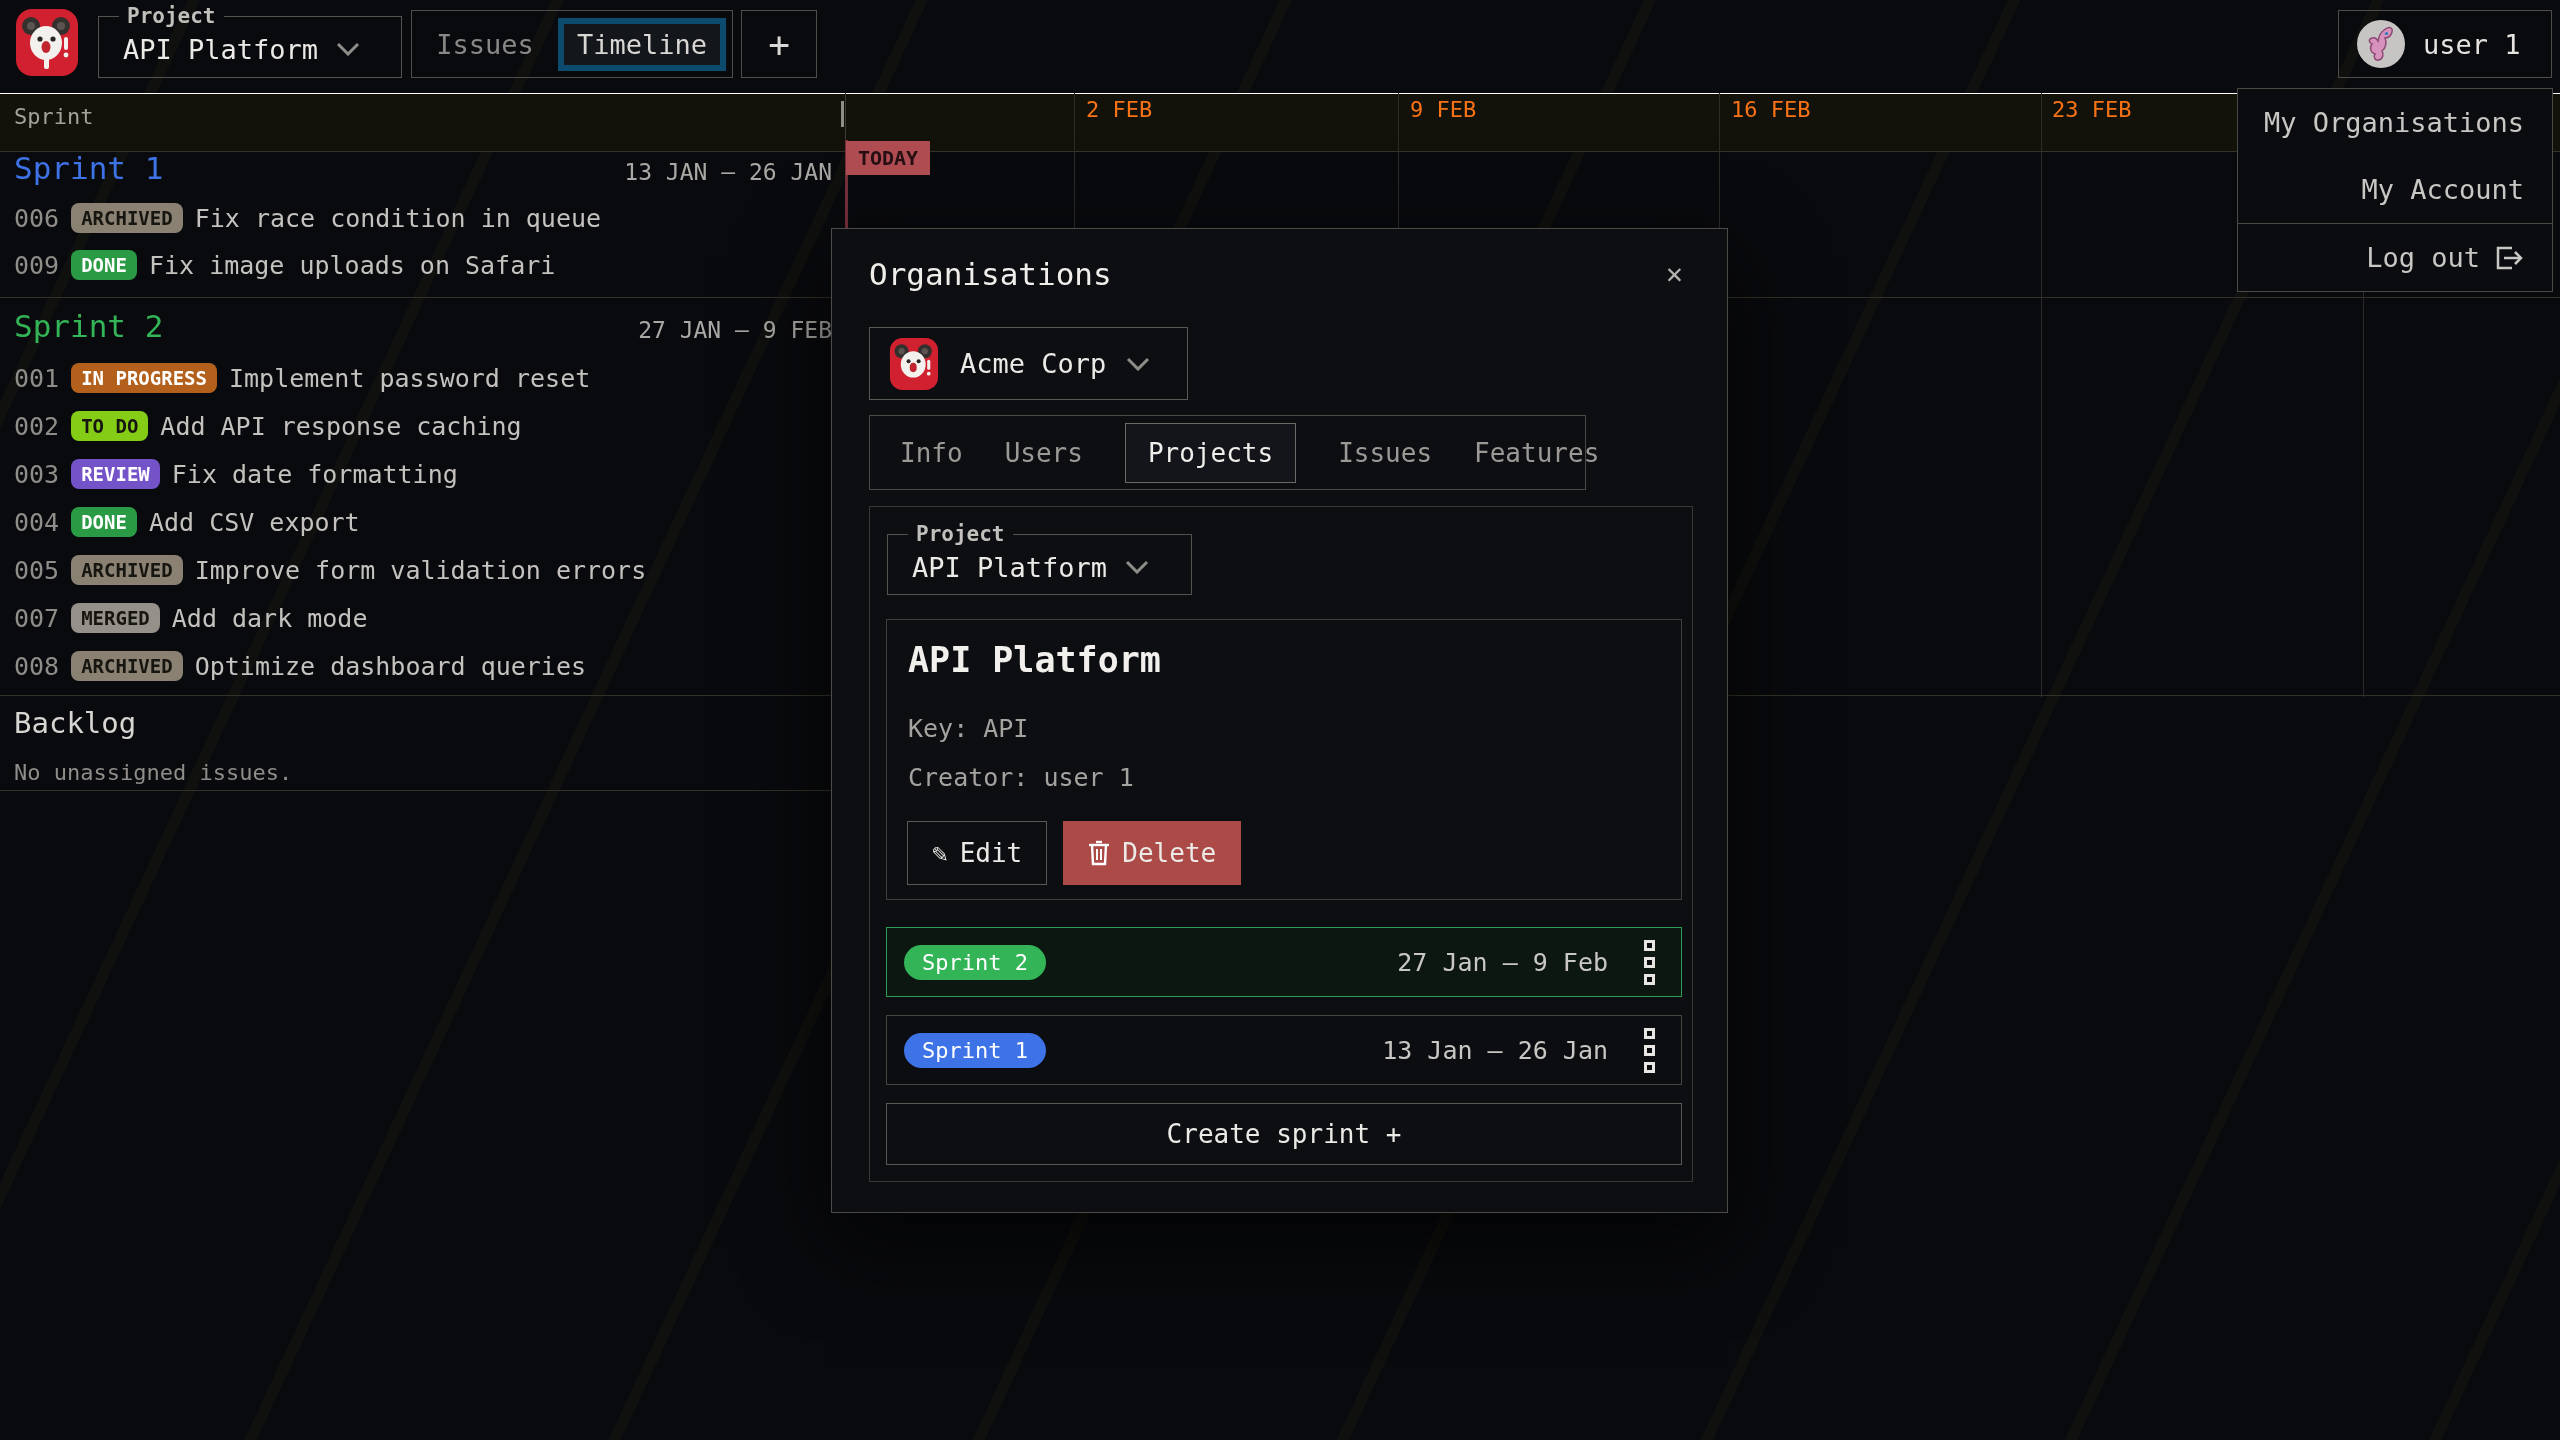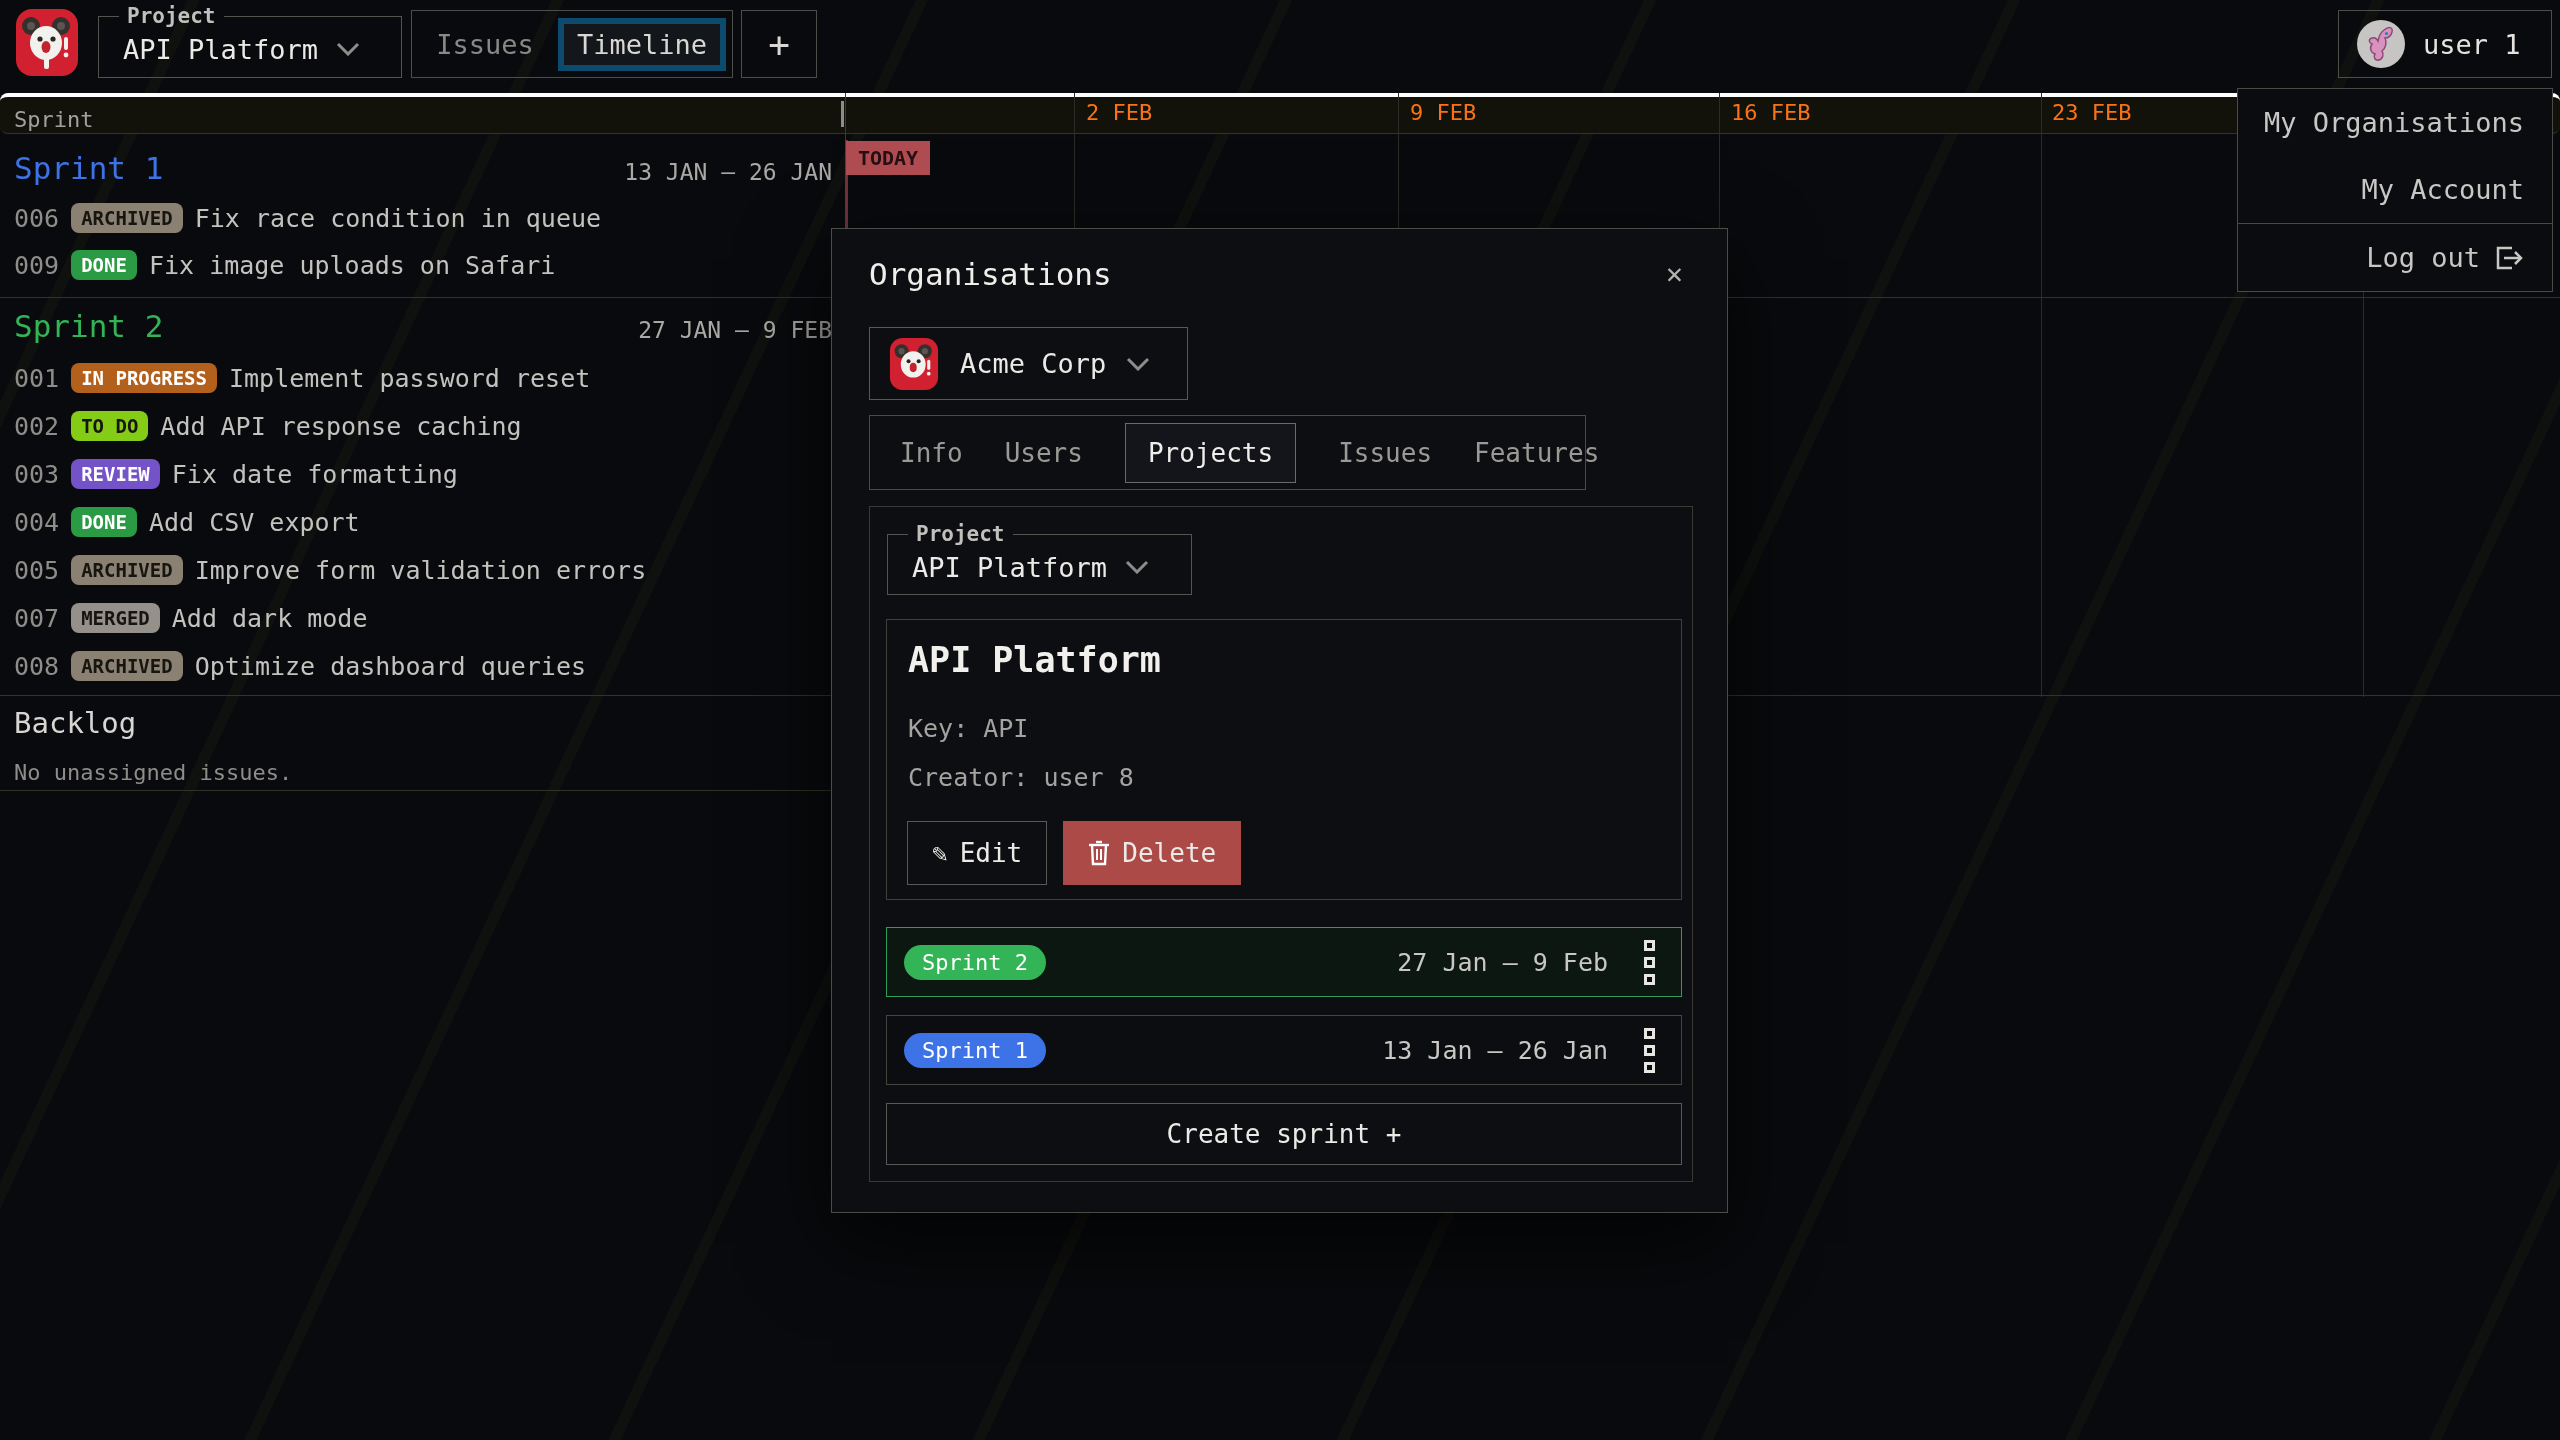--- a/index.html
+++ b/index.html
@@ -66,22 +66,22 @@
     border:1px solid #4b4946; background:#0a0c10;
     display:flex; flex-direction:column;
   }
   .menu-item {
     flex:1; display:flex; align-items:center; justify-content:flex-end;
     gap:14px; padding-right:28px; font-size:27px; color:#c9c7c3;
   }
   .menu-divider { height:1px; background:#4b4946; }
   
   .tl-header {
-    position:absolute; left:0; top:93px; width:2560px; height:41px; z-index:1;
-    background:#12120a; border-top:4px solid #ffffff; border-bottom:1px solid #34322a;border-radius:8px;
+    position:absolute; left:0; top:93px; width:2560px; height:59px; z-index:1;
+    background:#12120a; border-top:1px solid #ffffff; border-bottom:1px solid #34322a;
   }
   .tl-header .sprint-col-label {
     position:absolute; left:14px; top:10px; font-size:22px; color:#a3a19d;
   }
   .tl-date { position:absolute; top:3px; font-size:22px; color:#f97316; }
   .gridline { position:absolute; top:93px; width:1px; height:604px; background:#2c2b27; z-index:1; }
   .panel-border { position:absolute; left:845px; top:93px; width:1px; height:697px; background:#3a3934; z-index:1; }
   .hline { position:absolute; left:0; width:2560px; height:1px; background:#343129; z-index:1; }
   .clipped-date { position:absolute; left:841px; top:101px; width:3px; height:26px; background:#8f8d89; z-index:1; }
   .today-line { position:absolute; left:845px; top:140px; width:3px; height:557px; background:#73303a; z-index:1; }
@@ -348,21 +348,21 @@
         <span class="select-value">API Platform</span>
         <svg class="chev" viewBox="0 0 24 14">
             <polyline points="2,2 12,12 22,2" fill="none" stroke="#8f8d89" stroke-width="3"></polyline>
           </svg>
       </div>
     </fieldset>
 
     <div class="card">
       <div class="card-title">API Platform</div>
       <div class="card-line1">Key: API</div>
-      <div class="card-line2">Creator: user 8</div>
+      <div class="card-line2">Creator: user 1</div>
       <div class="card-buttons">
         <div class="btn">
           <span>✎</span>
           <span>Edit</span>
         </div>
         <div class="btn danger">
           <svg class="icon-svg" width="22" height="26" viewBox="0 0 22 26">
             <line x1="1" y1="5" x2="21" y2="5" stroke="#fff" stroke-width="2.4"></line>
             <path d="M4 5 L5 24 L17 24 L18 5" fill="none" stroke="#fff" stroke-width="2.4"></path>
             <line x1="8" y1="2" x2="14" y2="2" stroke="#fff" stroke-width="2.4"></line>

